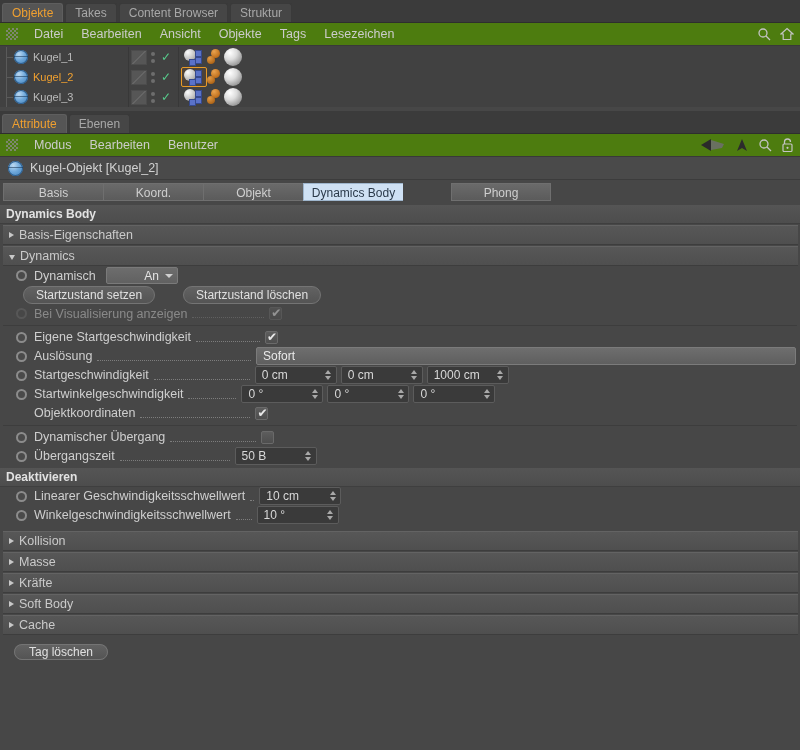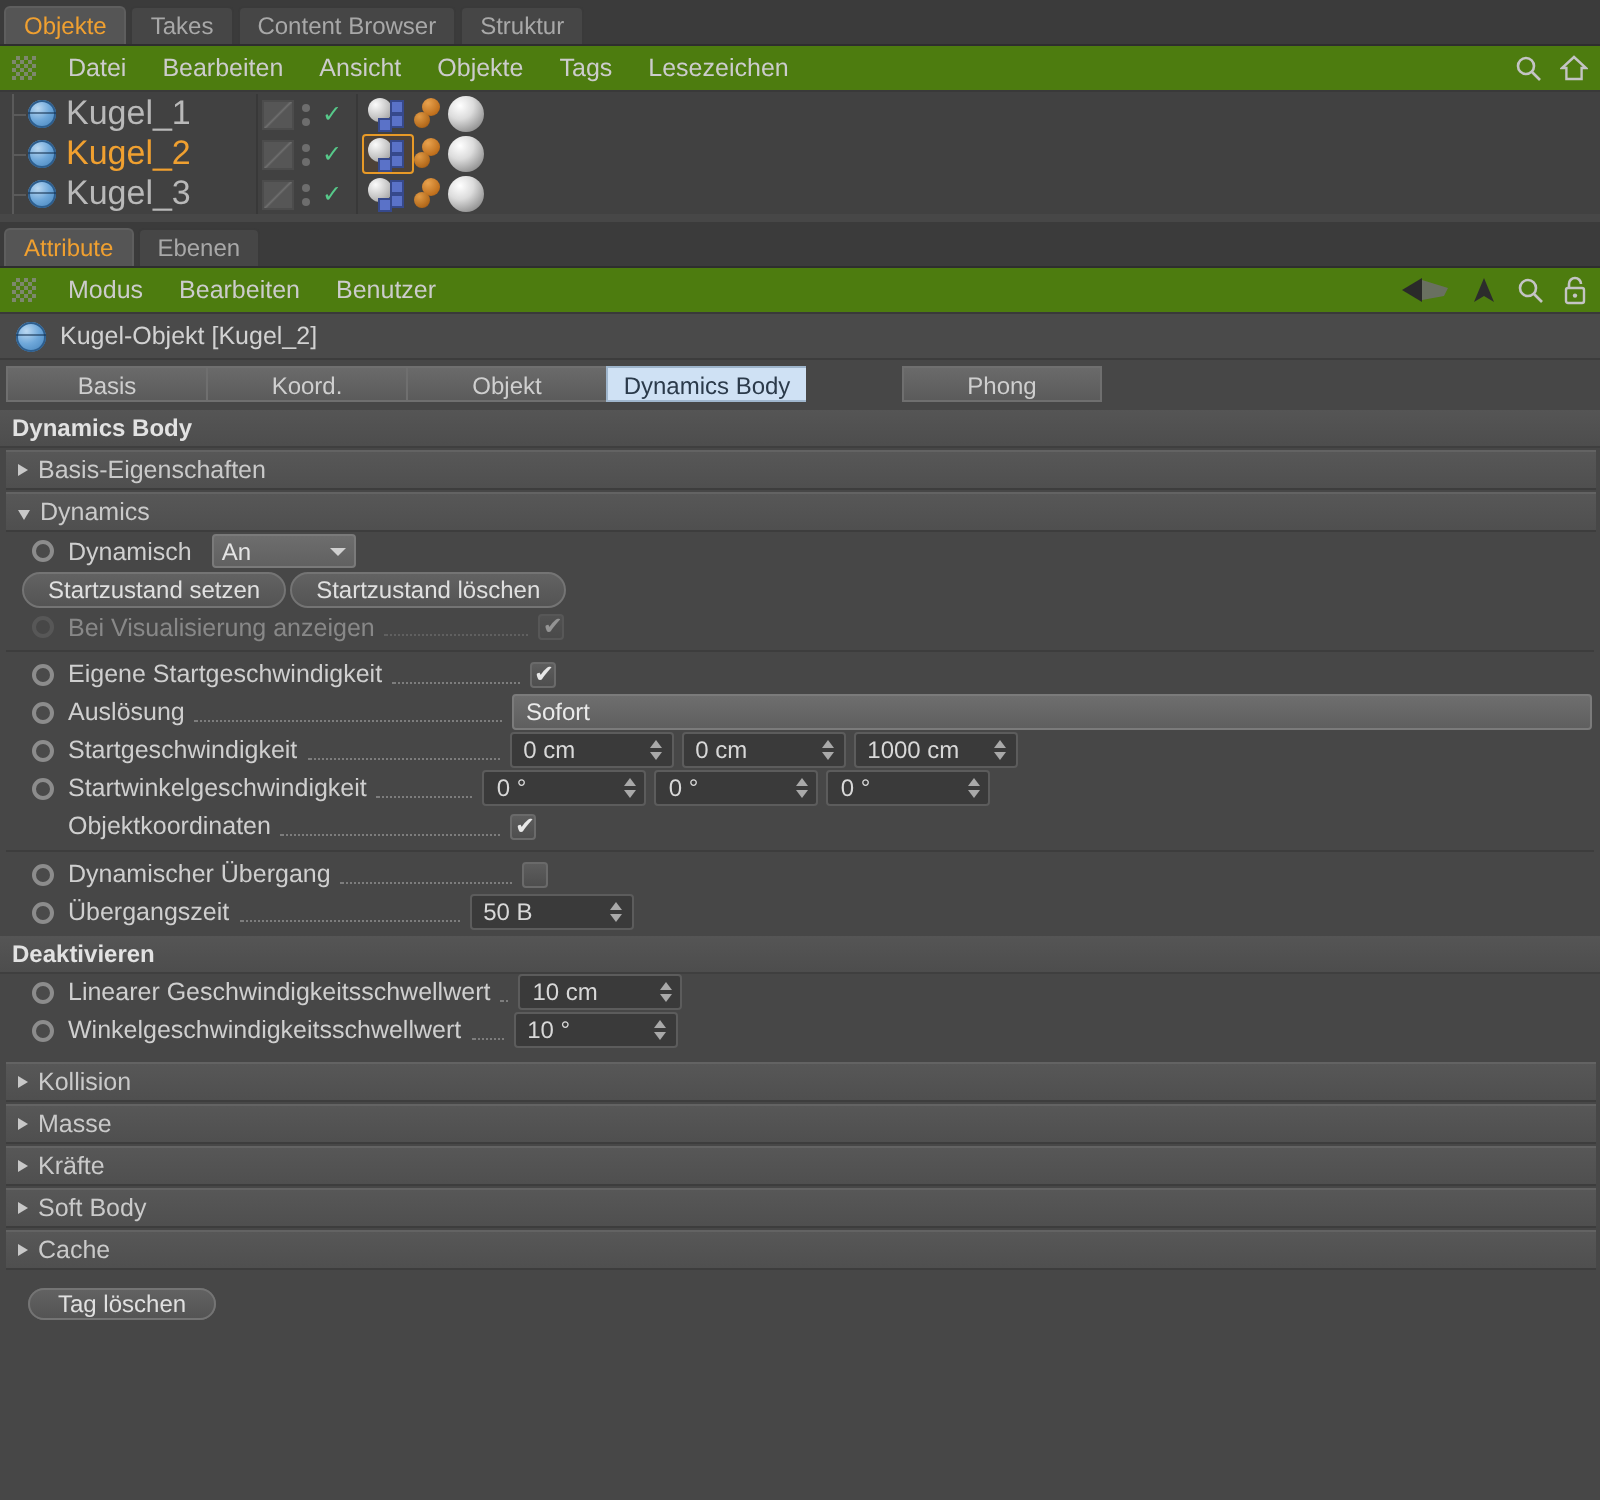--- a/index.html
+++ b/index.html
@@ -35,21 +35,21 @@
   
   .objlist{background:#414141;flex:none;padding-top:1px;}
   .objrow{height:20px;display:flex;align-items:center;position:relative;}
   .objrow .tree{width:14px;height:20px;position:relative;flex:none;}
   .objrow .tree:before{content:"";position:absolute;left:6px;top:0;bottom:0;width:1px;background:#5a5a5a;}
   .objrow .tree:after{content:"";position:absolute;left:6px;top:10px;width:7px;height:1px;background:#5a5a5a;}
   .sphere-ico{width:14px;height:14px;border-radius:50%;flex:none;margin-right:5px;
     background:radial-gradient(circle at 35% 30%,#bcd9f2 0%,#6fa8da 45%,#3d7cb5 100%);
     box-shadow:inset 0 0 0 1px #2d5e8e;position:relative;}
   .sphere-ico:after{content:"";position:absolute;left:0;right:0;top:6px;height:1px;background:rgba(20,50,80,.55);}
-  .objname{font-size:17px;color:#b9b9b9;white-space:nowrap;}
+  .objname{font-size:11px;color:#b9b9b9;white-space:nowrap;}
   .objrow.selected .objname{color:#f0a030;}
   .objcols{position:absolute;left:128px;top:0;height:20px;display:flex;align-items:center;}
   .colgrp{display:flex;align-items:center;height:20px;border-left:1px solid #383838;padding:0 2px;}
   .swatch{width:14px;height:13px;background:linear-gradient(135deg,#565656 0%,#565656 45%,#6e6e6e 50%,#565656 55%,#565656 100%);
           border:1px solid #4c4c4c;margin-right:4px;}
   .dots{width:6px;height:14px;display:flex;flex-direction:column;justify-content:center;gap:3px;margin-right:4px;}
   .dots i{display:block;width:4px;height:4px;border-radius:50%;background:#6d6d6d;}
   .check-g{color:#57c98a;font-size:12px;line-height:1;margin-right:5px;}
   .tagbox{display:flex;align-items:center;gap:2px;padding:1px 2px;border:1px solid transparent;border-radius:2px;}
   .tagbox.sel{border-color:#e89a27;background:#4d4238;}
@@ -102,38 +102,38 @@
           border-bottom:1px dotted #7d7d7d;min-width:4px;}
   .ctrls{display:flex;align-items:center;flex:none;}
 
   .cbox{width:13px;height:13px;border-radius:2px;flex:none;
         background:linear-gradient(#5d5d5d,#4e4e4e);border:1px solid #6a6a6a;box-sizing:border-box;
         position:relative;}
   .cbox.on:after{content:"\2714";position:absolute;left:1px;top:-2px;font-size:12px;color:#e8e8e8;line-height:14px;}
 
   .selbox{height:17px;min-width:72px;background:linear-gradient(#6d6d6d,#616161);border:1px solid #7a7a7a;
           border-radius:2px;display:flex;align-items:center;padding:0 4px;box-sizing:border-box;}
-  .selbox .v{font-size:12px;color:#e4e4e4;flex:1;white-space:nowrap;}
+  .selbox .v{font-size:12px;color:#e4e4e4;flex:1;white-space:nowrap;text-align:right;}
   .caret{width:0;height:0;border-left:4px solid transparent;border-right:4px solid transparent;
          border-top:4px solid #d0d0d0;margin-left:6px;}
 
   .wide-drop{height:18px;background:linear-gradient(#6e6e6e,#5f5f5f);border:1px solid #7b7b7b;
              border-radius:2px;display:flex;align-items:center;padding:0 6px;box-sizing:border-box;}
   .wide-drop .v{font-size:12px;color:#eaeaea;}
 
   .numfield{height:18px;width:82px;background:#3a3a3a;border:1px solid #5c5c5c;border-radius:2px;
             display:flex;align-items:center;padding:0 3px 0 6px;box-sizing:border-box;margin-right:4px;}
   .numfield .v{font-size:12px;color:#d8d8d8;flex:1;white-space:nowrap;}
   .spin{display:flex;flex-direction:column;align-items:center;justify-content:center;gap:2px;
         width:9px;flex:none;}
   .spin i{display:block;width:0;height:0;}
   .spin .up{border-left:3.5px solid transparent;border-right:3.5px solid transparent;border-bottom:4px solid #a9a9a9;}
   .spin .dn{border-left:3.5px solid transparent;border-right:3.5px solid transparent;border-top:4px solid #a9a9a9;}
 
-  .btnrow{display:flex;align-items:center;height:22px;padding-left:11px;gap:2px;}
+  .btnrow{display:flex;align-items:center;height:22px;padding-left:23px;gap:28px;}
   .pbtn{height:18px;line-height:16px;padding:0 12px;border-radius:9px;font-size:12px;color:#e0e0e0;
         background:linear-gradient(#626262,#545454);border:1px solid #747474;box-sizing:border-box;
         white-space:nowrap;}
 
   .divider{height:1px;background:#3d3d3d;margin:2px 3px;}
   .footer{padding:9px 0 0 14px;}
   .footer .pbtn{padding:0 14px;margin-top:12px;}
 
   
   .ic{display:inline-block;}

